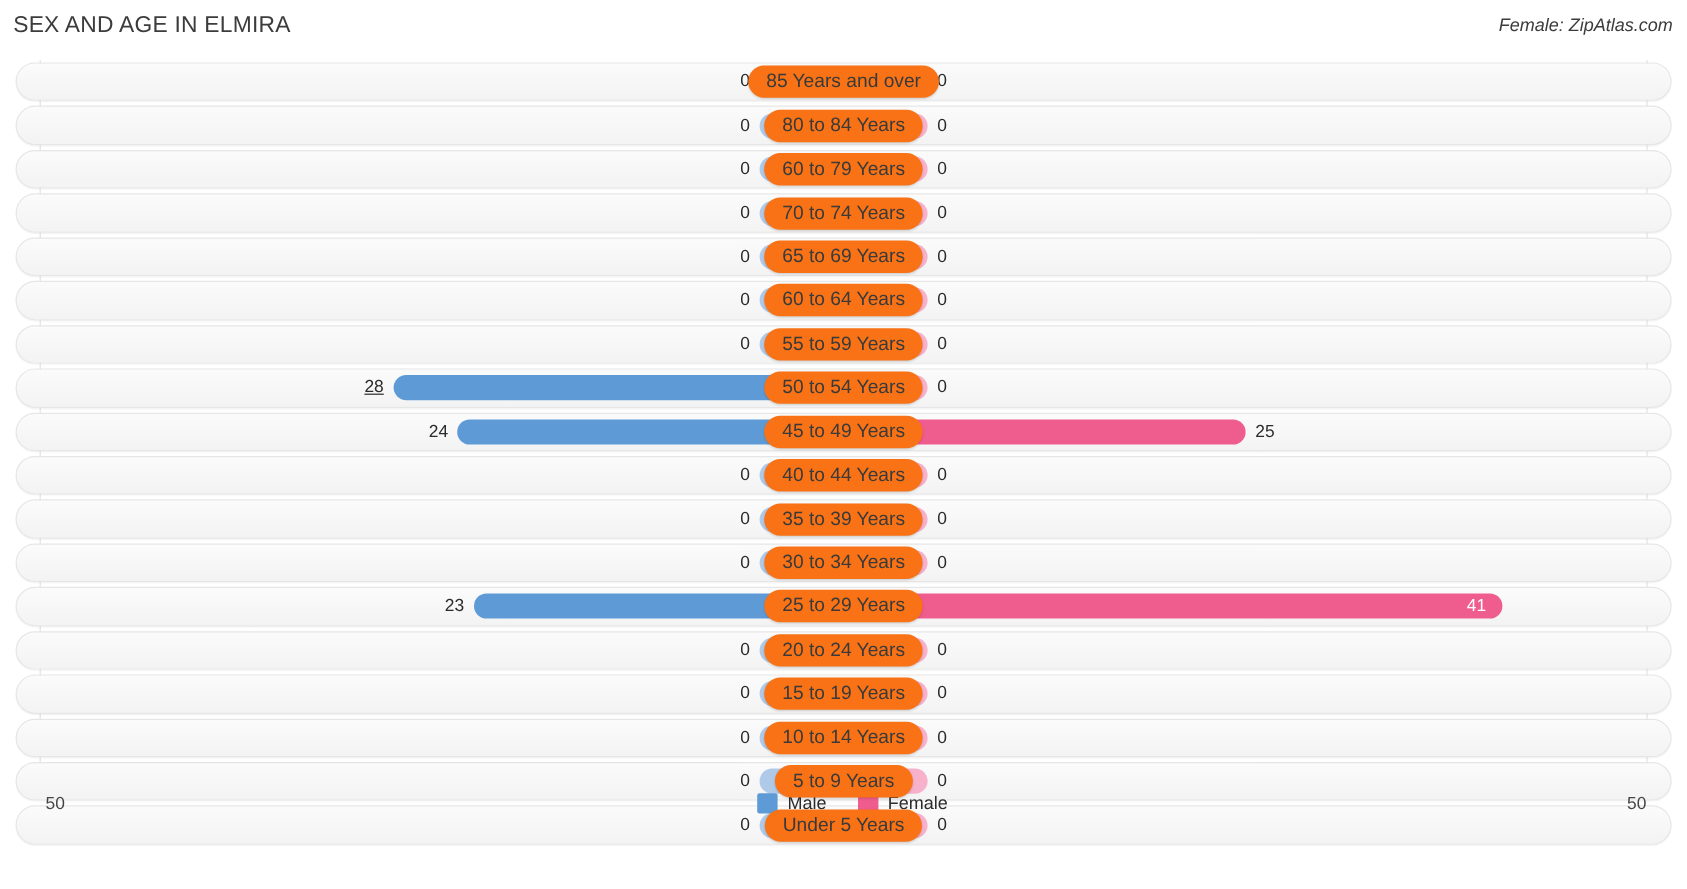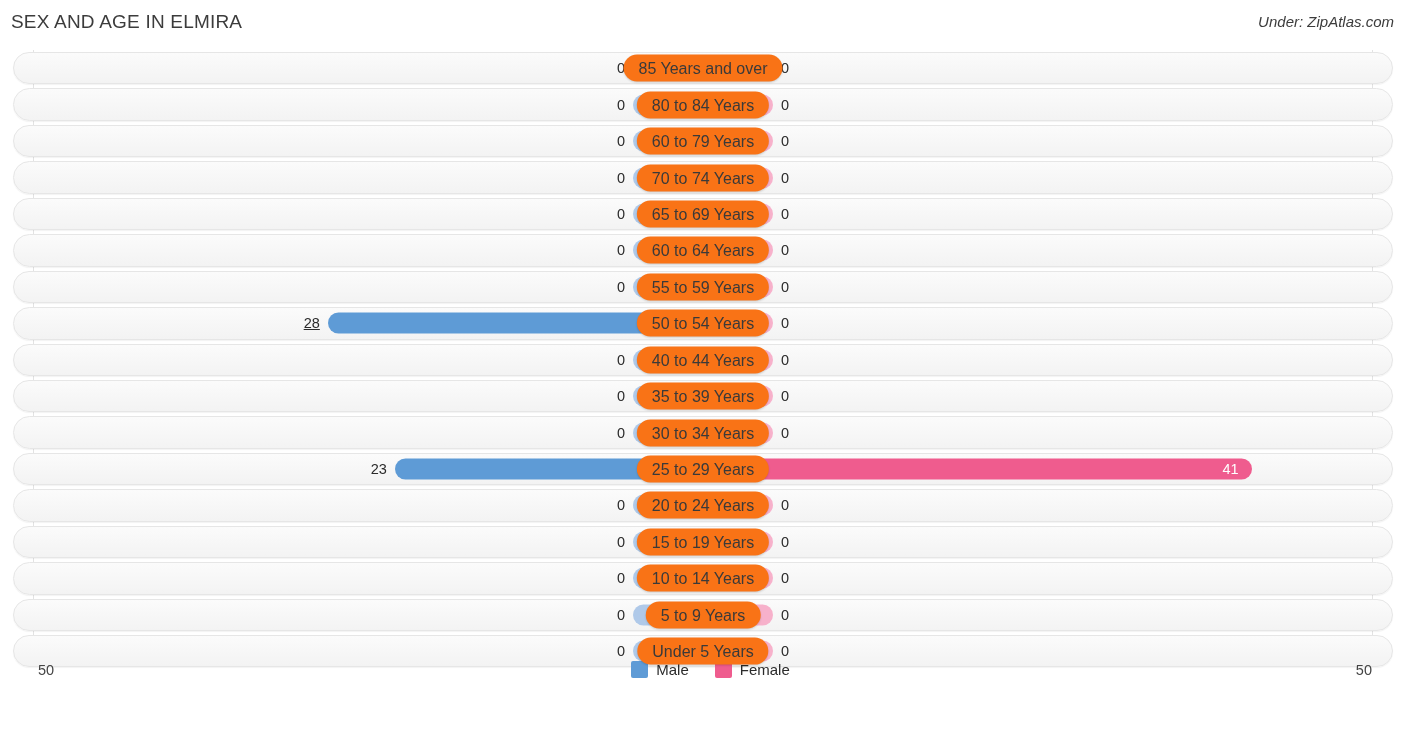--- a/index.html
+++ b/index.html
@@ -95,21 +95,21 @@
   .sw.female { background: #EF5C8E; }
   .lg-txt { font-size: 15px; color: #2b2b2b; }
 </style>
 </head>
 <body>
 
 <div id="app">
 
   <div class="hdr">
     <div class="title">SEX AND AGE IN ELMIRA</div>
-    <div class="source">Under: ZipAtlas.com</div>
+    <div class="source">Female: ZipAtlas.com</div>
   </div>
 
   <div class="plot">
     <div class="gridline gl-left"></div>
     <div class="gridline gl-right"></div>
 
     <div class="rows" id="rows">
         <div class="row">
           <div class="track"></div>
           <div class="bar male zero" style="left: 633px; width: 70px;"></div>
@@ -166,20 +166,28 @@
           <div class="vlabel out-right" style="left: 781px;">0</div>
           <div class="pill">55 to 59 Years</div>
         </div>
         <div class="row">
           <div class="track"></div>
           <div class="bar male" style="left: 327.8px; width: 375.2px;"></div>
           <div class="vlabel out-left" style="right: 1086.2px; text-decoration: underline;">28</div>
           <div class="bar female zero" style="left: 703px; width: 70px;"></div>
           <div class="vlabel out-right" style="left: 781px;">0</div>
           <div class="pill">50 to 54 Years</div>
+        </div>
+        <div class="row">
+          <div class="track"></div>
+          <div class="bar male" style="left: 381.4px; width: 321.6px;"></div>
+          <div class="vlabel out-left" style="right: 1032.6px;">24</div>
+          <div class="bar female" style="left: 703px; width: 335px;"></div>
+          <div class="vlabel out-right" style="left: 1046px;">25</div>
+          <div class="pill">45 to 49 Years</div>
         </div>
         <div class="row">
           <div class="track"></div>
           <div class="bar male zero" style="left: 633px; width: 70px;"></div>
           <div class="vlabel out-left" style="right: 781px;">0</div>
           <div class="bar female zero" style="left: 703px; width: 70px;"></div>
           <div class="vlabel out-right" style="left: 781px;">0</div>
           <div class="pill">40 to 44 Years</div>
         </div>
         <div class="row">

